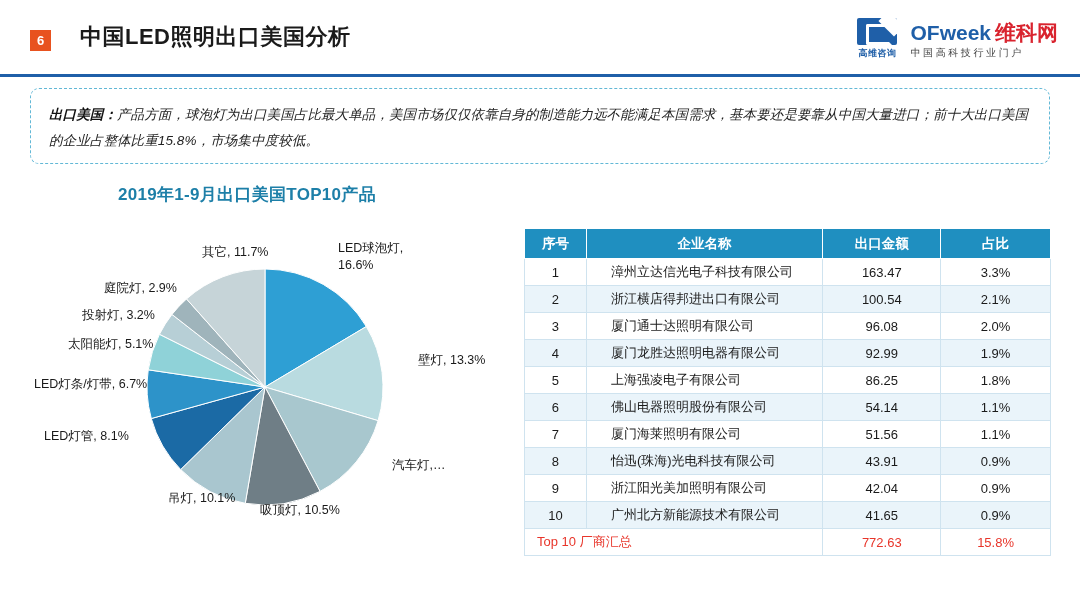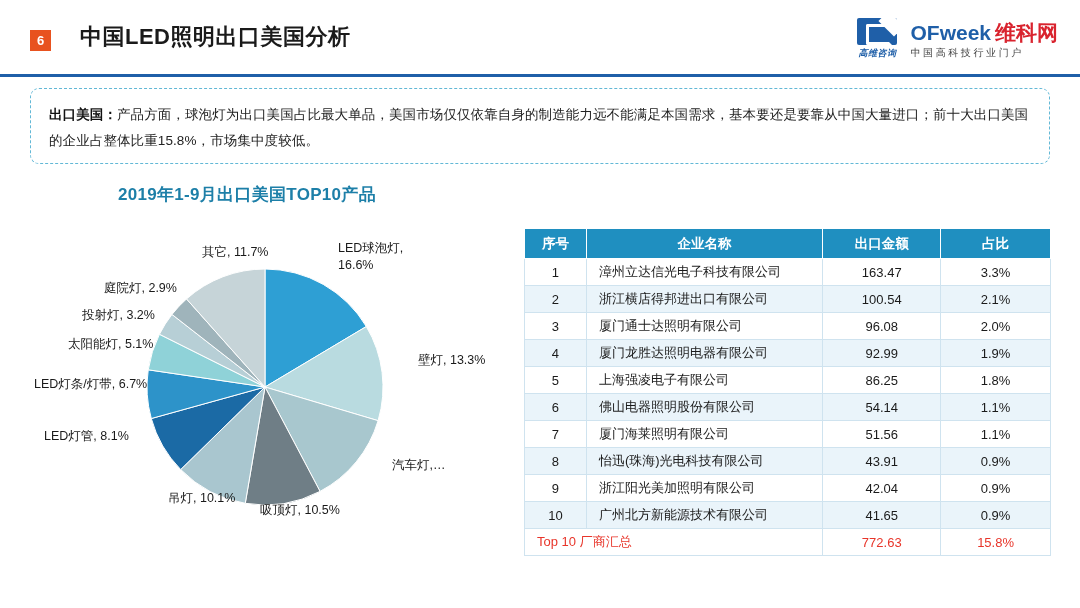--- a/index.html
+++ b/index.html
@@ -49,21 +49,20 @@
     display: flex;
     align-items: center;
     gap: 10px;
   }
   .logo-mark {
     position: relative;
     width: 46px; height: 44px;
     display: flex;
     flex-direction: column;
     align-items: center;
-    font-style: italic;
   }
   .logo-badge {
     width: 40px; height: 27px;
     background: #1f5fa8;
     border-radius: 2px;
     position: relative;
     overflow: hidden;
   }
   .logo-badge:after {
     content: "";
@@ -118,20 +117,21 @@
 
   
   .callout {
     position: absolute;
     left: 30px; top: 88px;
     width: 1020px; height: 76px;
     border: 1.5px dashed #62b8d6;
     border-radius: 9px;
     background: #ffffff;
     padding: 13px 14px 0 18px;
+    font-style: italic;
   }
   .callout-text {
     font-size: 13.5px;
     color: #222222;
     line-height: 1.95;
     letter-spacing: 0.1px;
   }
   .callout-lead {
     font-weight: bold;
     color: #111111;
@@ -185,21 +185,21 @@
   }
   tbody td {
     height: 27px;
     border: 1px solid #cfe3ef;
     color: #1a1a1a;
     font-size: 13px;
   }
   tbody tr:nth-child(odd)  td { background: #ffffff; }
   tbody tr:nth-child(even) td { background: #eaf4fa; }
   td.c-idx  { width: 62px;  text-align: center; }
-  td.c-name { width: 237px; text-align: left; padding-left: 12px; }
+  td.c-name { width: 237px; text-align: left; padding-left: 24px; }
   td.c-amt  { width: 118px; text-align: center; }
   td.c-pct  { width: 110px; text-align: center; }
   tr.total td {
     color: #e8352a;
     font-weight: normal;
     background: #ffffff !important;
   }
   tr.total td.c-total-name {
     text-align: left;
     padding-left: 12px;

